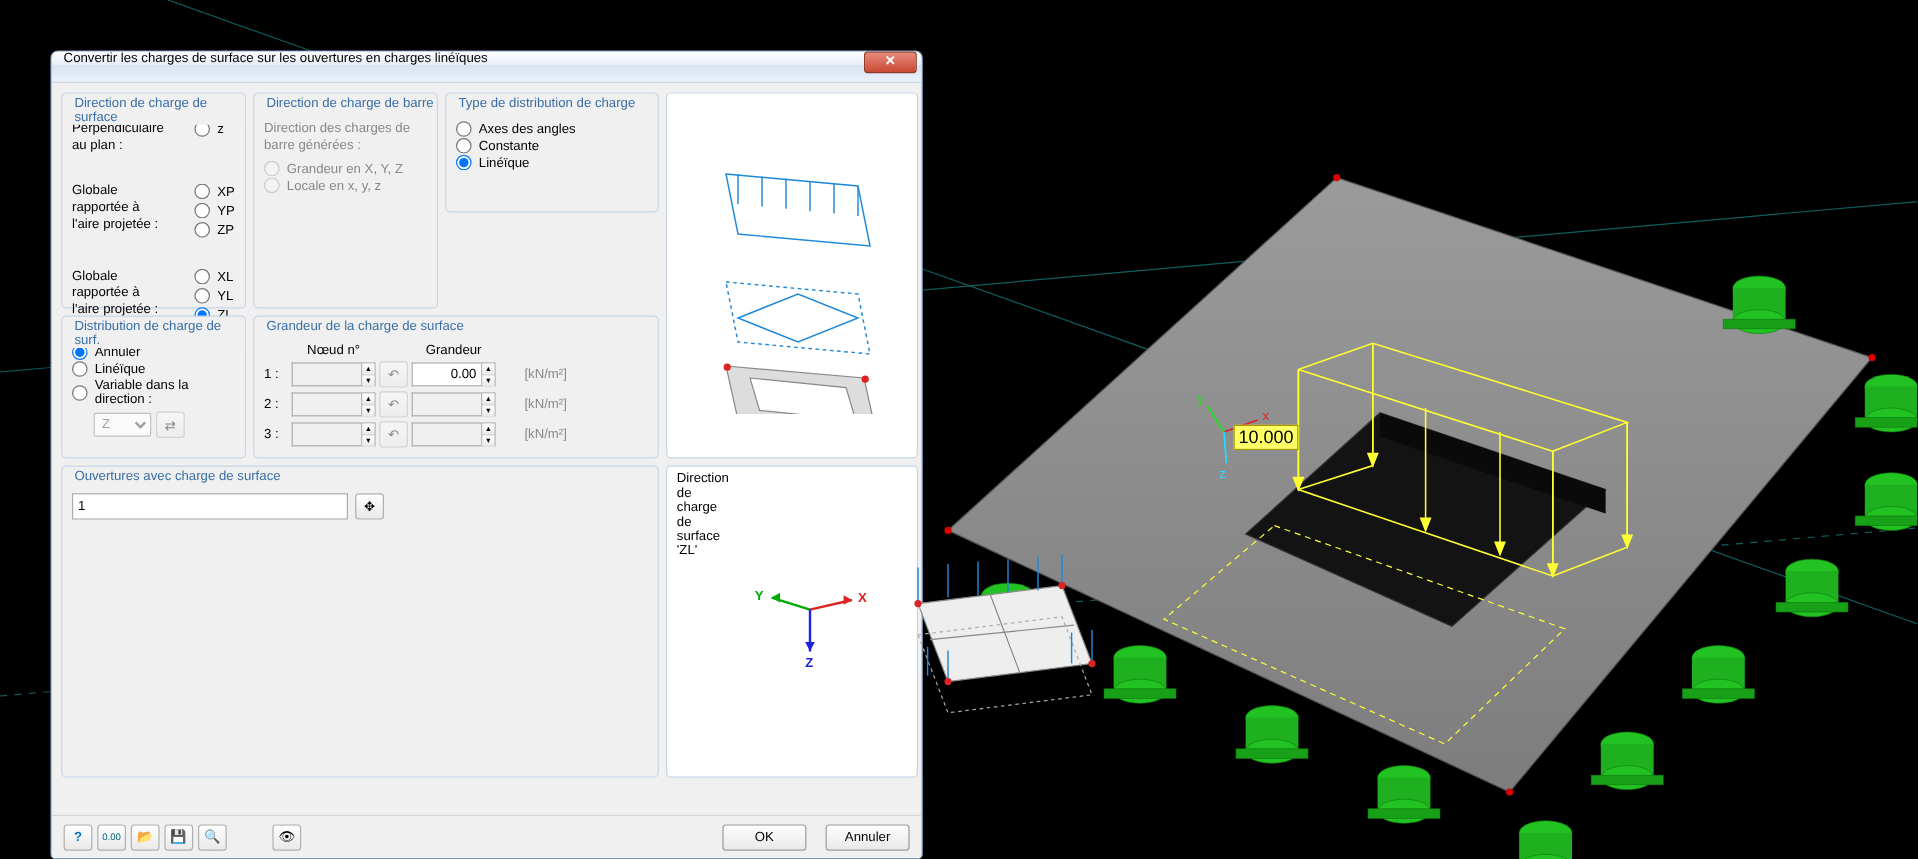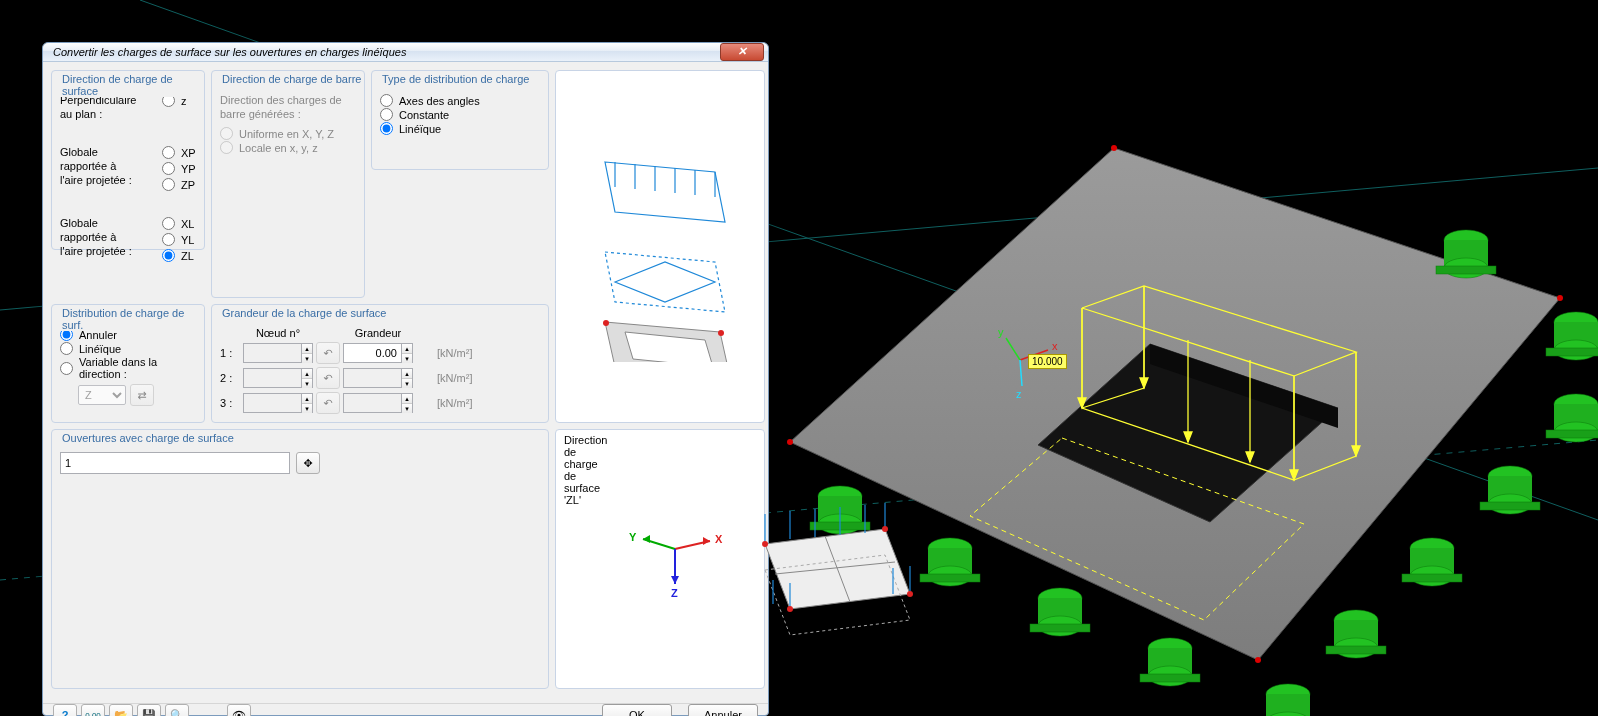--- a/index.html
+++ b/index.html
@@ -13,21 +13,21 @@
 
 .dialog {
   position: absolute; left: 42px; top: 42px; width: 727px; height: 674px;
   background: #f0f0f0; border: 1px solid #7b9bbd; border-radius: 6px 6px 4px 4px;
   box-shadow: 0 6px 24px rgba(0,0,0,.4);
   display: flex; flex-direction: column;
 }
 .titlebar {
   height: 26px; background: linear-gradient(#fdfefe,#e6edf6 45%,#d7e3f1 46%,#eaf1fa);
   border-bottom: 1px solid #b7c9dd; border-radius: 6px 6px 0 0;
-  display: flex; align-items: center; padding: 0 4px 0 10px; color: #000; font-style: italic;
+  display: flex; align-items: flex-start; padding: 0 4px 0 10px; color: #000;
 }
 .titlebar .title { flex: 1; }
 .titlebar .close {
   width: 44px; height: 18px; background: linear-gradient(#e68a7b,#c84a33);
   border: 1px solid #8f3a2a; border-radius: 3px; color: #fff; text-align: center;
   line-height: 14px; font-weight: bold; cursor: pointer;
 }
 
 .content { flex: 1; padding: 8px; display: grid; grid-template-columns: 154px 154px 178px 210px; grid-template-rows: auto auto auto auto; gap: 6px; align-content: start; }
 .group { border: 1px solid #c8d4e6; border-radius: 4px; padding: 22px 8px 8px; position: relative; background: #f0f0f0; }
@@ -48,37 +48,37 @@
 .grandeur-grid .hdr { text-align: center; color: #000; }
 .spin { display: inline-flex; height: 20px; }
 .spin input { width: 58px; height: 20px; border: 1px solid #abadb3; border-right: none; text-align: right; padding-right: 4px; background: #fff; }
 .spin input:disabled { background: #f0f0f0; color: #888; }
 .spin .arrows { width: 16px; border: 1px solid #abadb3; display: flex; flex-direction: column; }
 .spin .arrows span { flex:1; font-size: 7px; text-align: center; line-height: 9px; background: linear-gradient(#fefefe,#e9e9e9); border-bottom: 1px solid #ccc; }
 .spin .arrows span:last-child { border-bottom: none; }
 .unit { color: #888; }
 
 #grp-direction-surf { grid-column: 1; grid-row: 1; height: 180px; }
-#grp-direction-barre { grid-column: 2; grid-row: 1; height: 228px; }
+#grp-direction-barre { grid-column: 2; grid-row: 1; height: 180px; }
 #grp-type-distrib    { grid-column: 3; grid-row: 1; height: 100px; }
 #grp-distrib-surf    { grid-column: 1; grid-row: 2; }
 #grp-grandeur        { grid-column: 2 / span 2; grid-row: 2; }
 #grp-ouvertures      { grid-column: 1 / span 3; grid-row: 3; height: 260px; }
 #preview-top         { grid-column: 4; grid-row: 1 / span 2; border: 1px solid #c8d4e6; border-radius: 4px; background: #fff; display:flex; align-items:center; justify-content:center; }
 #preview-bottom      { grid-column: 4; grid-row: 3; border: 1px solid #c8d4e6; border-radius: 4px; background: #fff; display:flex; flex-direction:row; }
 #preview-bottom .hdr2{ padding: 4px 8px; color:#000; }
 
 .ouv-input { width: 230px; height: 22px; border: 1px solid #abadb3; background:#fff; padding: 0 4px; }
 
 .buttonbar { height: 36px; border-top: 1px solid #d6d6d6; display: flex; align-items: center; padding: 0 10px; gap: 4px; }
 .buttonbar .spacer { flex: 1; }
 .btn { height: 22px; min-width: 70px; padding: 0 14px; background: linear-gradient(#fefefe,#e9e9e9); border: 1px solid #9c9c9c; border-radius: 3px; cursor: pointer; color:#000;margin-left:12px; }
 
 
-.vp-label { position:absolute; left:1028px; top:354px; background:#ffff66; color:#000; font-size:10px; padding:1px 3px; border:1px solid #aa9900; }
+.vp-label { position:absolute; left:1028px; top:354px; background:#ffff66; color:#000; font-size:15px; padding:1px 3px; border:1px solid #aa9900; }
 </style>
 </head>
 <body>
 
 <div class="viewport">
 <svg viewBox="0 0 1598 716">
   <defs>
     <linearGradient id="gSlab" x1="0" y1="0" x2="0" y2="1">
       <stop offset="0" stop-color="#9b9b9b"></stop>
           <stop offset="1" stop-color="#7d7d7d"></stop>
@@ -253,21 +253,21 @@
             </label>
         </div>
       </div>
     </div>
 
     <div class="group" id="grp-direction-barre">
       <div class="group-title">Direction de charge de barre</div>
       <div class="lbl" style="color:#888;margin-bottom:6px">Direction des charges de barre générées :</div>
       <label class="radio-row disabled">
           <input type="radio" name="dbarre" disabled="" style="">
-          <span>Uniforme en X, Y, Z</span>
+          <span>Grandeur en X, Y, Z</span>
         </label>
       <label class="radio-row disabled">
           <input type="radio" name="dbarre" disabled="" style="">
           <span>Locale en x, y, z</span>
         </label>
     </div>
 
     <div class="group" id="grp-type-distrib">
       <div class="group-title">Type de distribution de charge</div>
       <label class="radio-row">

